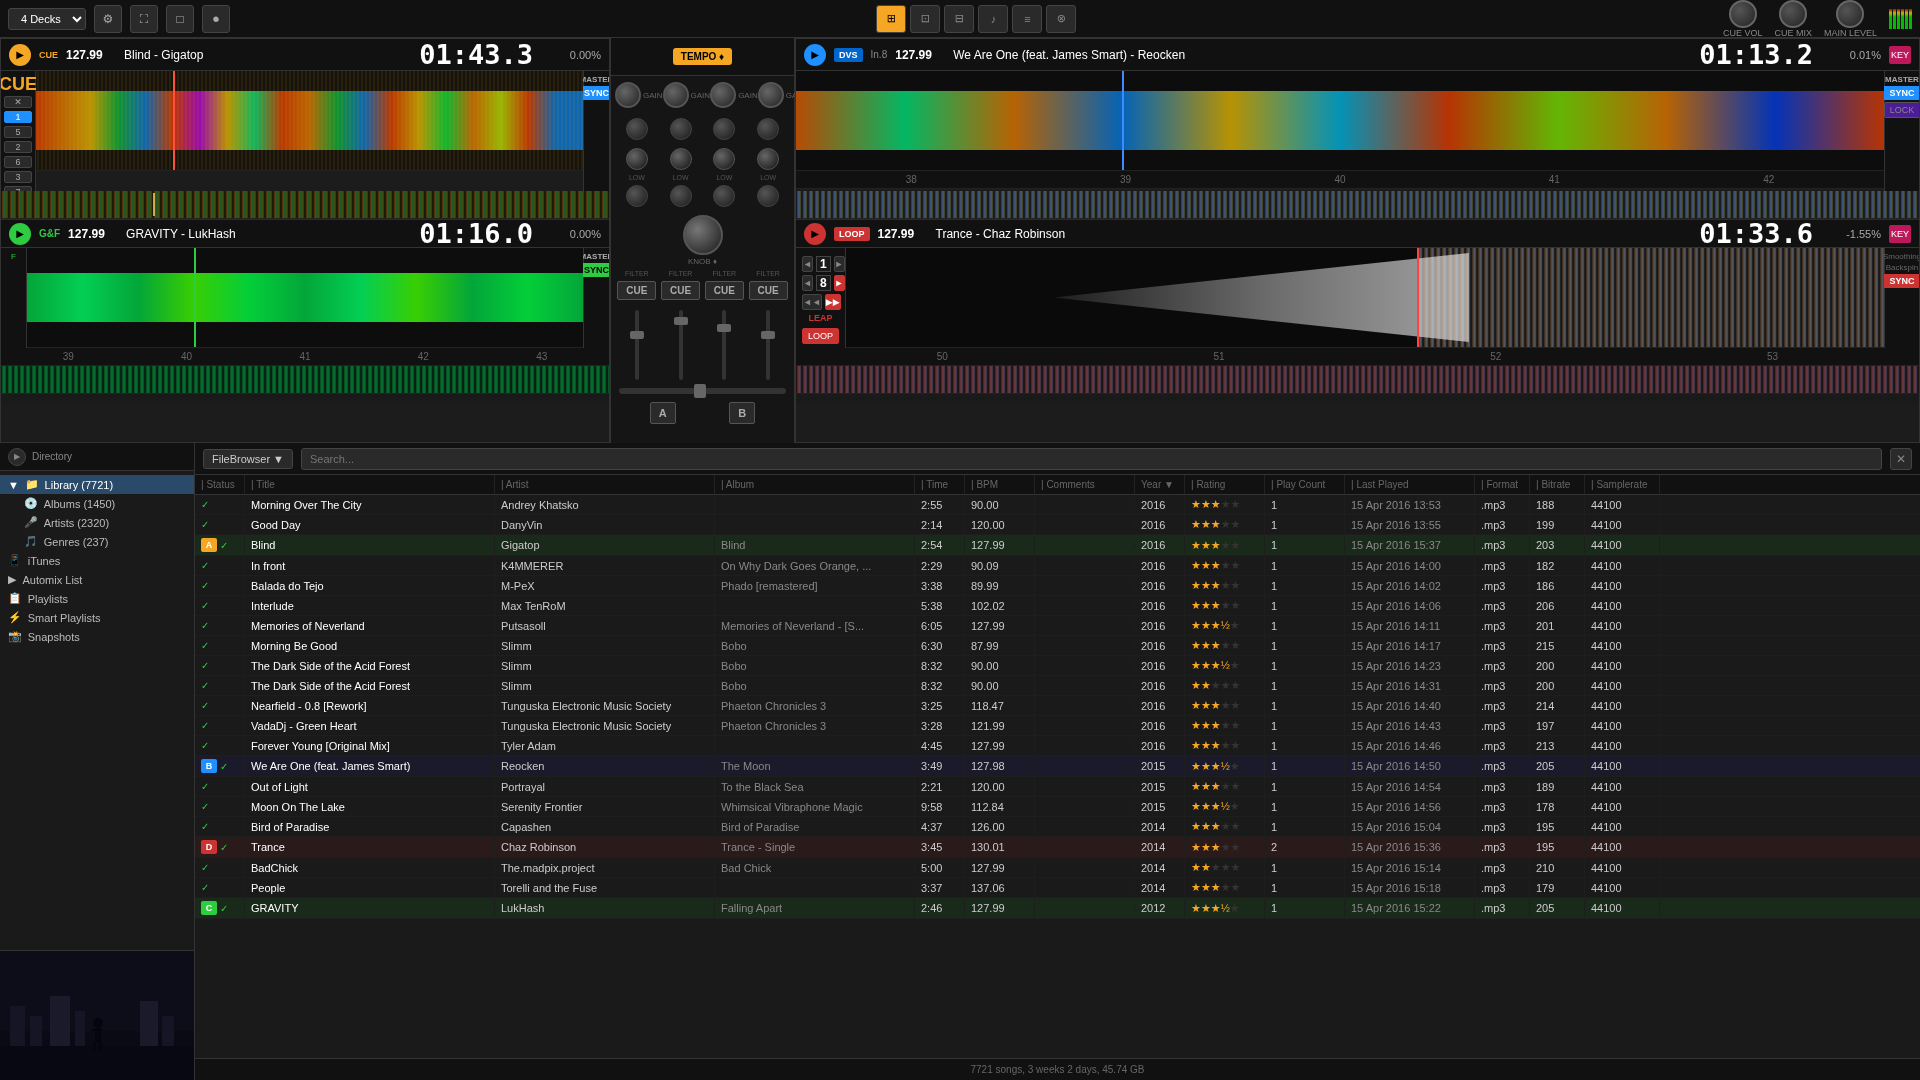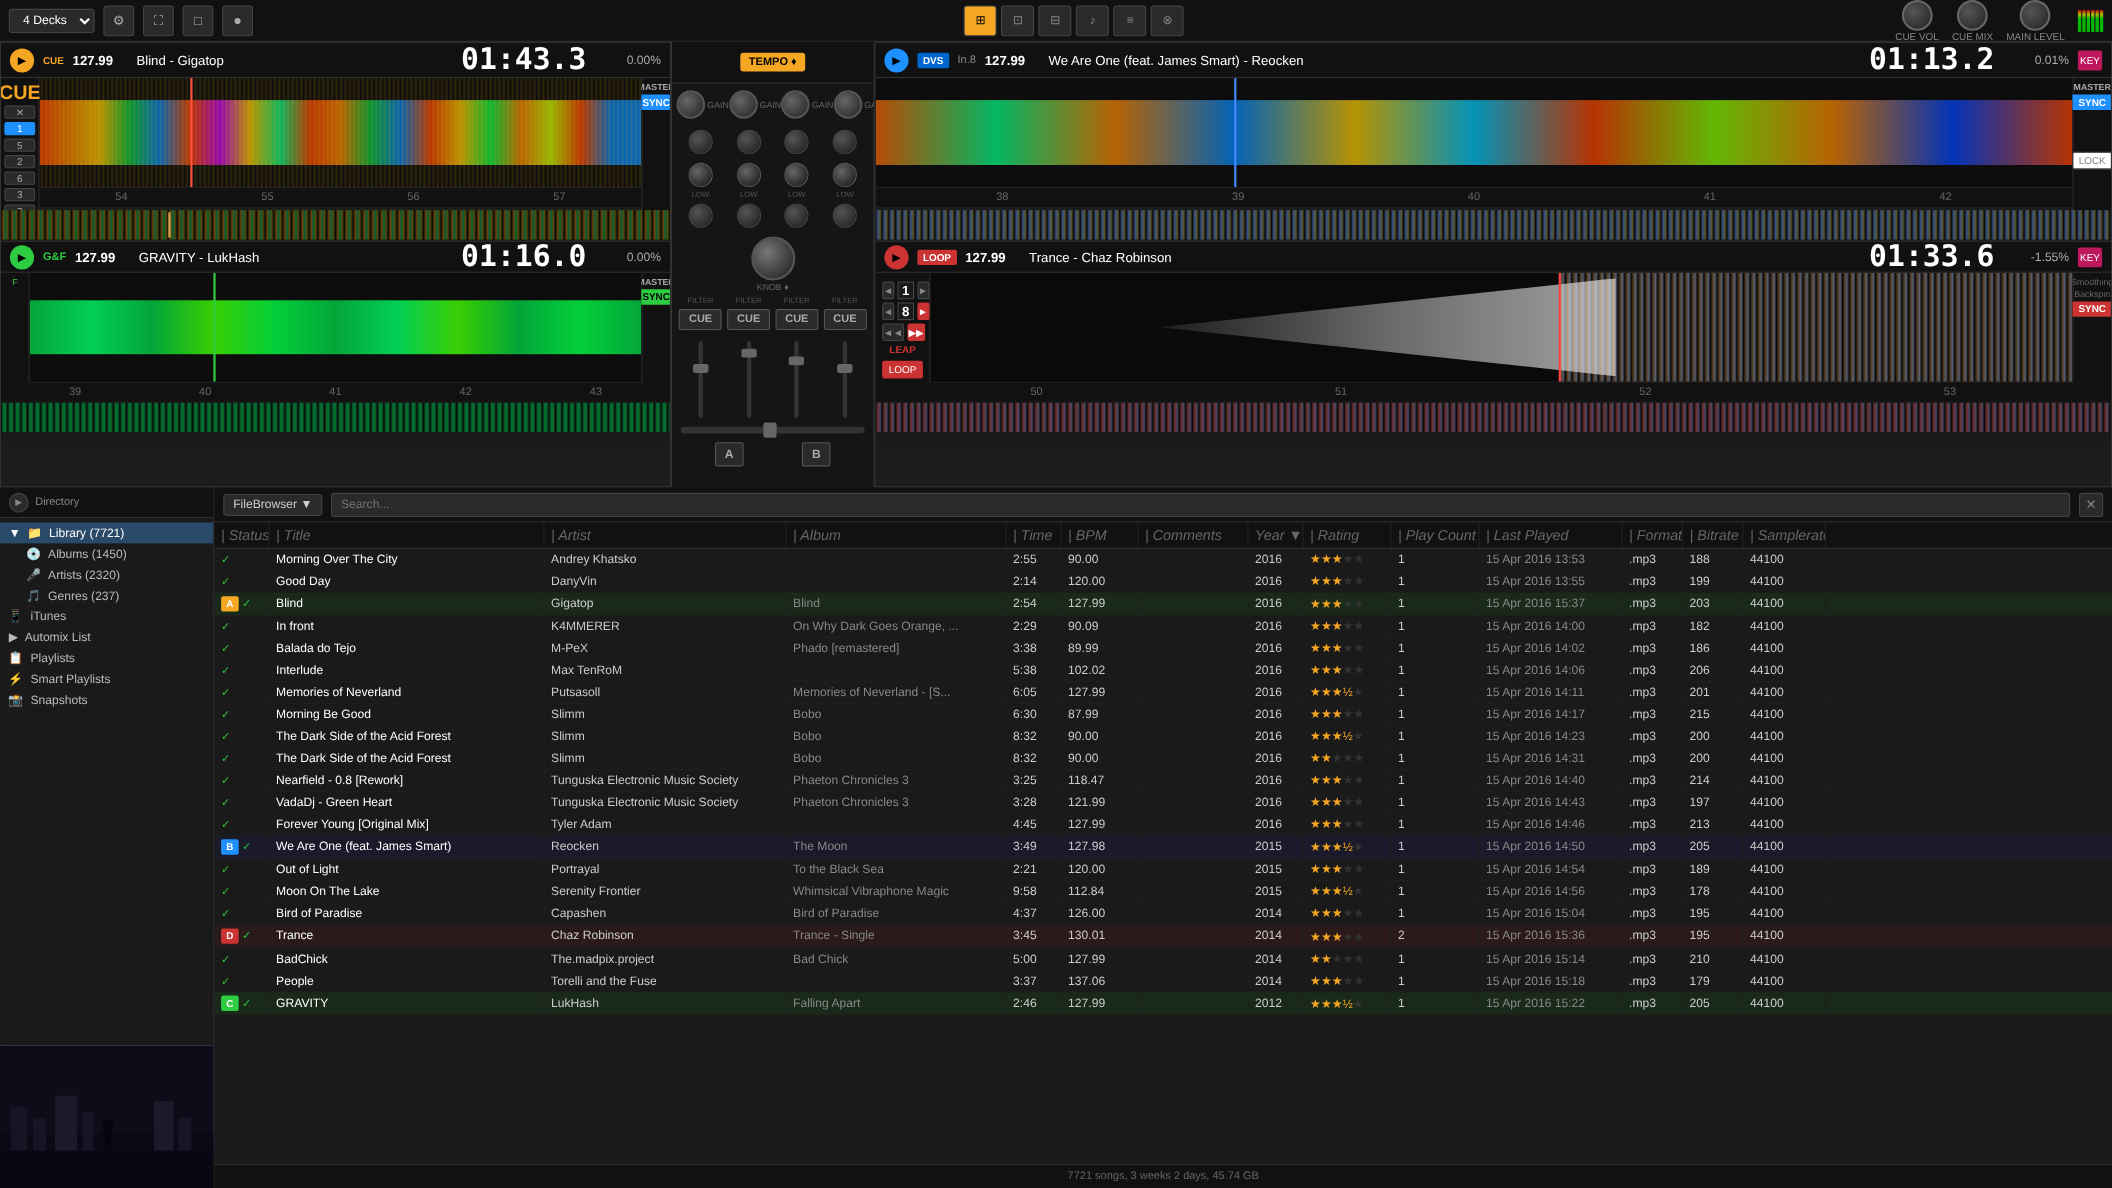--- a/index.html
+++ b/index.html
@@ -380,27 +380,26 @@
     }
     .loop-btn {
       background: #cc3333;
       color: #fff;
       font-size: 9px;
       padding: 2px 5px;
       border-radius: 2px;
       font-weight: bold;
     }
     .lock-btn {
-      background: #ffffff;
+      background: #4c1d95;
       border: 1px solid #555;
       color: #888;
       font-size: 9px;
       padding: 2px 5px;
       border-radius: 2px;
-      margin-top: 36px;
     }
 
     
     .library-section {
       height: 637px; 
       display: flex;
     }
 
     
     .sidebar {
@@ -511,28 +510,27 @@
     .table-header {
       display: flex;
       background: #111;
       border-bottom: 1px solid #333;
       position: sticky;
       top: 0;
       z-index: 10;
     }
     .th {
       padding: 4px 6px;
-      font-size: 13px;
+      font-size: 10px;
       color: #666;
       border-right: 1px solid #222;
       white-space: nowrap;
       overflow: hidden;
       cursor: pointer;
       user-select: none;
-      font-style: italic;
     }
     .col-status { width: 50px; }
     .col-title { width: 250px; flex: none; }
     .col-artist { width: 220px; flex: none; }
     .col-album { width: 200px; flex: none; }
     .col-time { width: 50px; }
     .col-bpm { width: 70px; }
     .col-comments { width: 100px; }
     .col-year { width: 50px; }
     .col-rating { width: 80px; }
@@ -723,26 +721,20 @@
         <div class="cue-btn">7</div>
         <div class="cue-btn">4</div>
         <div class="cue-btn">8</div>
       </div>
       <div style="flex:1;position:relative;">
         <div class="waveform-area" style="height:100px;position:relative;">
           <div class="waveform-left"></div>
           <div class="playhead" style="left:25%;"></div>
           <div style="position:absolute;top:0;left:0;right:0;bottom:0;background:repeating-linear-gradient(90deg,transparent 0px,rgba(255,180,0,0.15) 2px,transparent 4px);"></div>
         </div>
-        <div class="waveform-ruler">
-          <span>54</span>
-          <span>55</span>
-          <span>56</span>
-          <span>57</span>
-        </div>
       </div>
       <div style="width:26px;display:flex;flex-direction:column;align-items:center;padding:4px 2px;gap:2px;background:#111;border-left:1px solid #333;">
         <div style="font-size:8px;color:#aaa;font-weight:bold;">MASTER</div>
         <div class="sync-btn">SYNC</div>
       </div>
     </div>
     <div class="overview-waveform">
       <div class="overview-waveform-inner"></div>
       <div style="position:absolute;top:2px;left:25%;width:2px;bottom:2px;background:rgba(255,200,100,0.8);"></div>
     </div>

